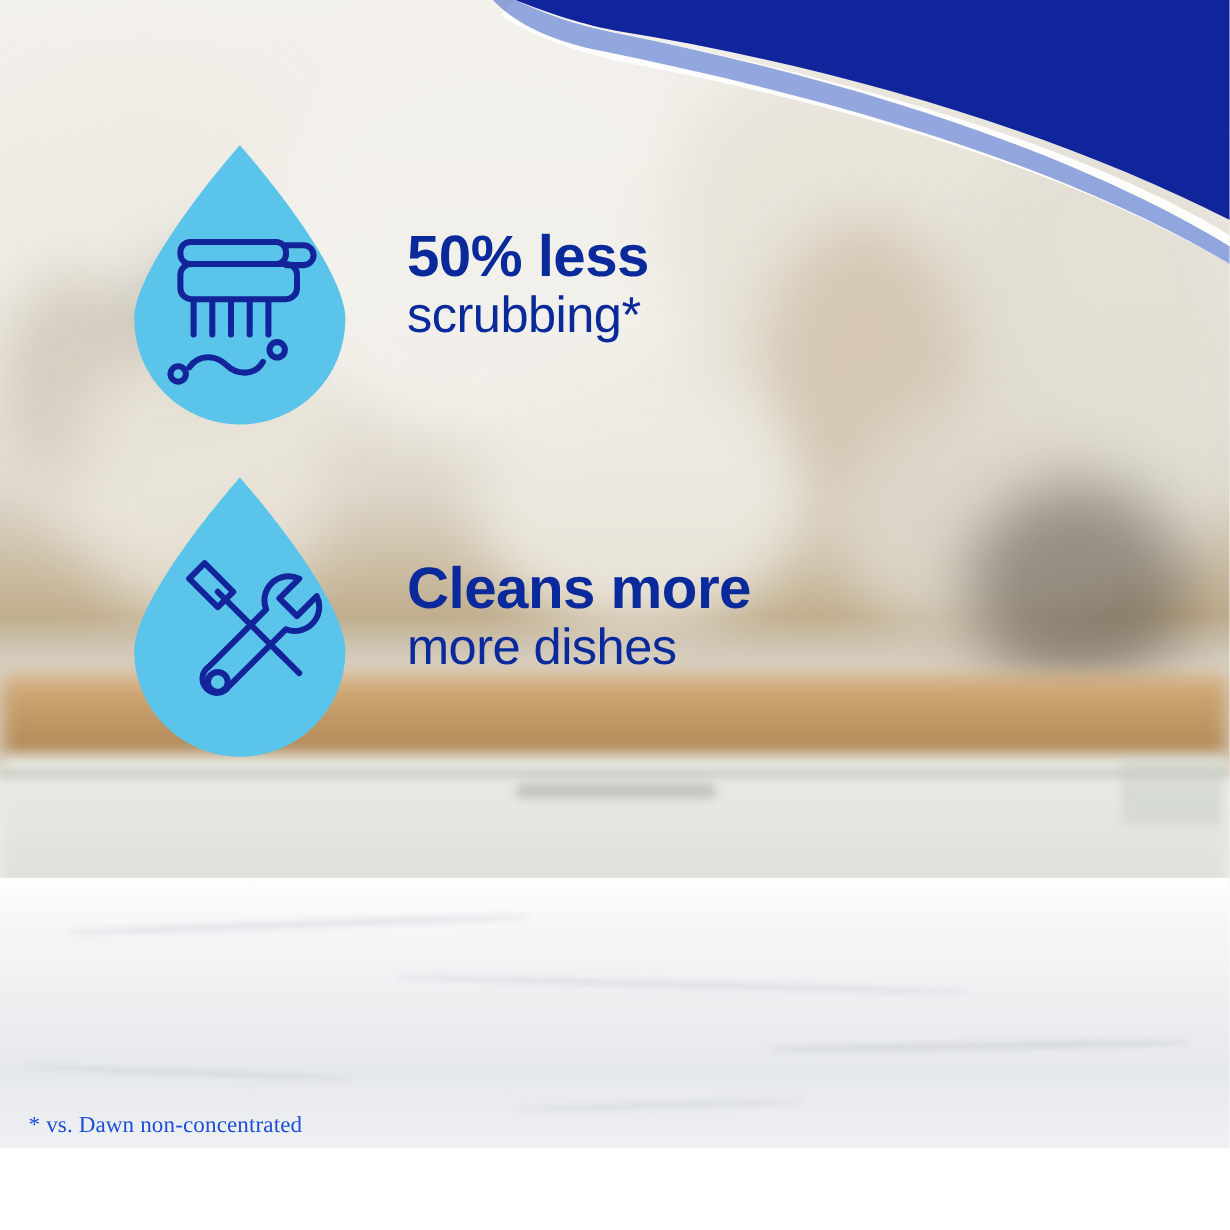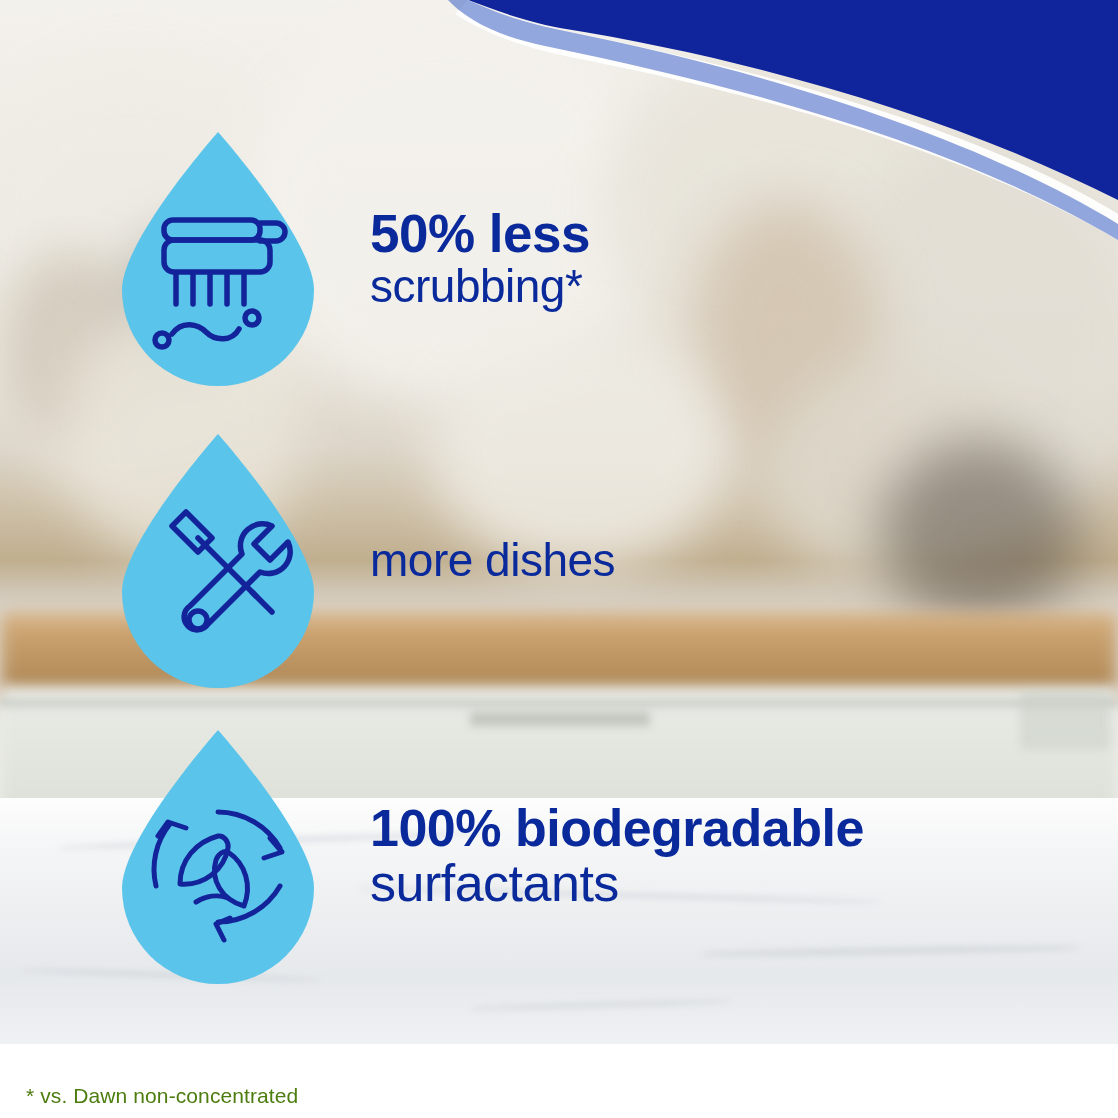--- a/index.html
+++ b/index.html
@@ -152,24 +152,25 @@
     font-weight: normal;
     font-size: 46px;
     letter-spacing: -0.5px;
     white-space: nowrap;
   }
   .r3 .t-strong, .r3 .t-light { font-size: 52px; }
 
   .footnote {
     position: absolute;
     left: 26px;
-    top: 1084px;
+    top: 1010px;
     font-size: 21px;
-    color: #4d7c0f;
+    color: #1d4ed8;
     letter-spacing: .1px;
+    font-family: Liberation Serif, serif;
   }
 </style>
 </head>
 <body>
 
 <div id="stage">
 
   <div class="bg">
     <div class="bg-sky"></div>
     <div class="blob b1"></div>
@@ -239,45 +240,22 @@
             <path d="M60,96 l14,-14 l26,26 l-14,14 Z"></path>
             <path d="M86,108 l58,58"></path>
             <path d="M140,162 l20,20"></path>
 
             <path d="M160,96 a22,22 0 0 0 -30,28 l-52,52 a13,13 0 1 0 18,18 l52,-52 a22,22 0 0 0 28,-30 l-18,18 l-16,-16 Z"></path>
             <circle cx="86" cy="190" r="9"></circle>
           </g>
         </svg>
       </div>
       <div class="text-block">
+        <div class="t-strong">Cleans more</div>
         <div class="t-light">more dishes</div>
       </div>
     </div>
 
-    <div class="row row-3 r3">
-      <div class="droplet">
-        <svg width="212" height="260" viewBox="0 0 212 260">
-          <path d="M106,4 C106,4 10,112 10,162 a96,96 0 0 0 192,0 C202,112 106,4 106,4 Z" fill="#5bc4ea"></path>
-          <g stroke="#13249b" stroke-width="5" fill="none" stroke-linecap="round" stroke-linejoin="round">
-
-            <path d="M106,86 a72,72 0 0 1 62,36"></path>
-            <path d="M158,112 l12,14 l-18,6"></path>
-            <path d="M168,160 a72,72 0 0 1 -62,36"></path>
-            <path d="M118,192 l-14,6 l8,16"></path>
-            <path d="M44,160 a72,72 0 0 1 14,-62"></path>
-            <path d="M46,110 l10,-14 l18,6"></path>
-
-            <path d="M106,110 c-22,6 -38,24 -38,48 c24,2 44,-14 48,-36 c1,-6 -4,-13 -10,-12 Z"></path>
-            <path d="M116,126 c18,12 24,34 16,54 c-22,-6 -34,-26 -28,-46 c2,-6 8,-10 12,-8 Z"></path>
-            <path d="M84,176 c10,-6 22,-8 32,-4"></path>
-          </g>
-        </svg>
-      </div>
-      <div class="text-block">
-        <div class="t-strong">100% biodegradable</div>
-        <div class="t-light">surfactants</div>
-      </div>
-    </div>
   </div>
 
   <div class="footnote">* vs. Dawn non-concentrated</div>
 
 </div>
 
 </body></html>

